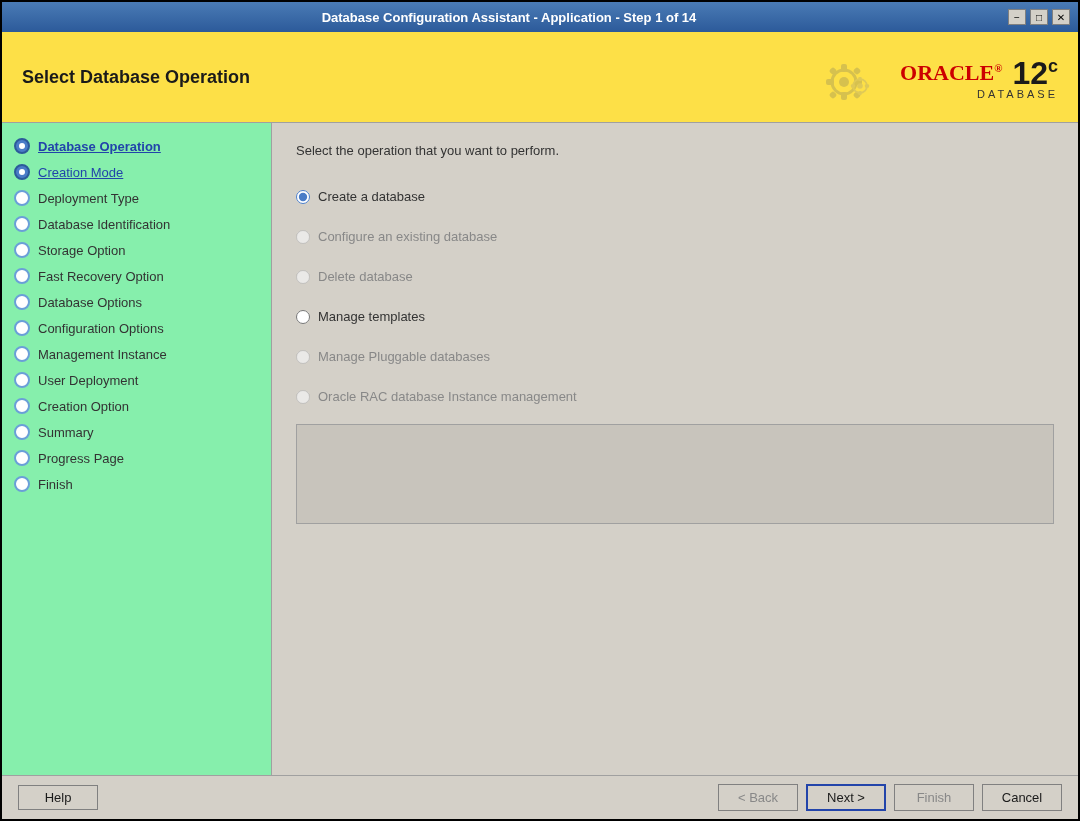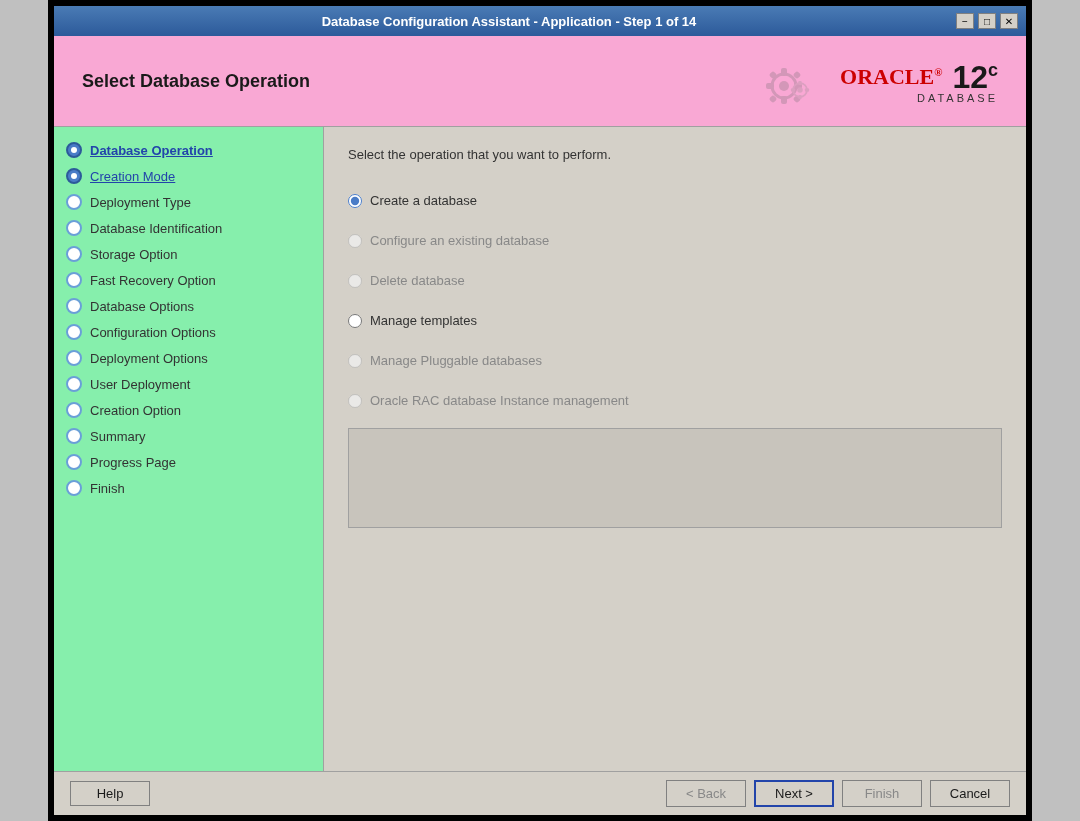--- a/index.html
+++ b/index.html
@@ -8,26 +8,26 @@
       background: #c0c0c0;
       width: 1080px;
       height: 821px;
       overflow: hidden;
       display: flex;
       flex-direction: column;
       align-items: center;
       justify-content: center;
     }
     .window {
-      width: 984px;
+      width: 1080px;
       height: 821px;
       background: #d4d0c8;
       display: flex;
       flex-direction: column;
-      border: 6px solid #000000;
+      border: 2px solid #000000;
     }
     
     .titlebar {
       background: linear-gradient(to bottom, #4a7bb5, #2c5a9a);
       height: 30px;
       display: flex;
       align-items: center;
       justify-content: space-between;
       padding: 0 8px;
       flex-shrink: 0;
@@ -50,22 +50,22 @@
       border: 1px solid #808080;
       font-size: 10px;
       display: flex;
       align-items: center;
       justify-content: center;
       cursor: pointer;
       color: #000;
     }
     
     .header {
-      background: #f9a8d4;
-      padding: 10px 28px;
+      background: #fde047;
+      padding: 10px 20px;
       display: flex;
       align-items: center;
       justify-content: space-between;
       border-bottom: 1px solid #a0a0a0;
       flex-shrink: 0;
       min-height: 80px;
     }
     .header-title {
       font-size: 18px;
       font-weight: bold;
@@ -315,21 +315,21 @@
       <div class="sidebar-item">
         <div class="sidebar-dot"></div>
         <span class="sidebar-label">Database Options</span>
       </div>
       <div class="sidebar-item">
         <div class="sidebar-dot"></div>
         <span class="sidebar-label">Configuration Options</span>
       </div>
       <div class="sidebar-item">
         <div class="sidebar-dot"></div>
-        <span class="sidebar-label">Deployment Options</span>
+        <span class="sidebar-label">Management Instance</span>
       </div>
       <div class="sidebar-item">
         <div class="sidebar-dot"></div>
         <span class="sidebar-label">User Deployment</span>
       </div>
       <div class="sidebar-item">
         <div class="sidebar-dot"></div>
         <span class="sidebar-label">Creation Option</span>
       </div>
       <div class="sidebar-item">

